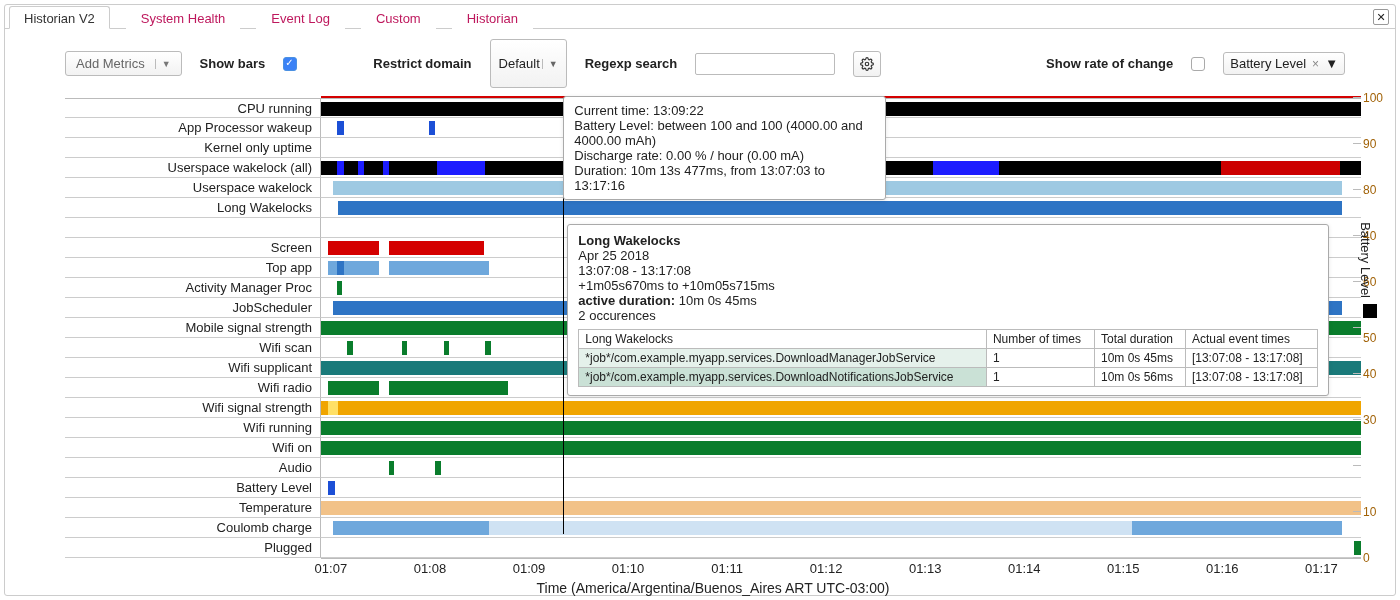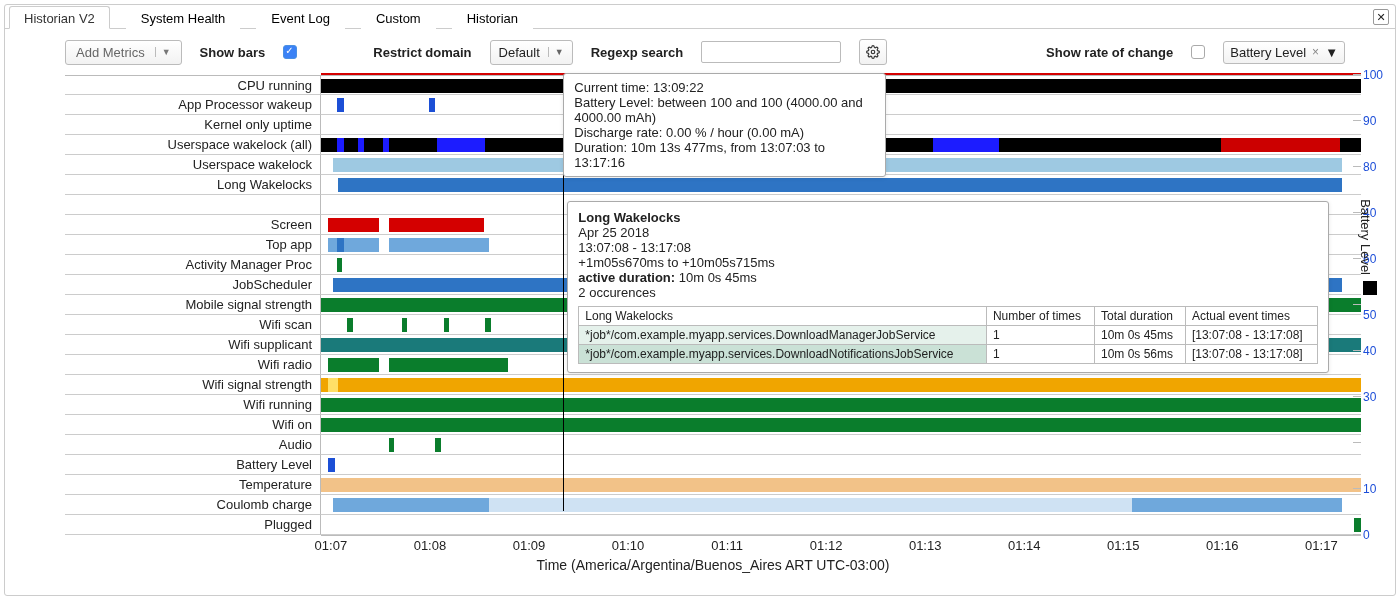--- a/index.html
+++ b/index.html
@@ -39,21 +39,21 @@
   .tabs {
     display: flex;
     gap: 16px;
     padding-left: 4px;
     height: 24px;
     border-bottom: 1px solid #ccc;
   }
   .tab {
     padding: 4px 14px;
     font-size: 13px;
-    color: #000000;
+    color: #be185d;
     cursor: pointer;
     border: 1px solid transparent;
     border-bottom: none;
     position: relative;
     top: 1px;
     background: #fff;
   }
   .tab.active {
     color: #333;
     border-color: #ccc;
@@ -82,26 +82,25 @@
   .btn .drop {
     border-left: 1px solid #bbb;
     margin-left: 6px;
     padding-left: 6px;
     color: #777;
     font-size: 9px;
   }
   .sel {
     border: 1px solid #bbb;
     border-radius: 3px;
-    padding: 4px 8px;
+    padding: 16px 8px;
     background: linear-gradient(#fff,#f2f2f2);
     font-size: 13px;
     display: inline-flex;
     align-items: center;
-    gap: 6px;
     cursor: pointer;
   }
   .sel .tri { font-size: 9px; color: #666; border-left:1px solid #bbb; padding-left:6px; margin-left:2px;}
   .chk {
     appearance: none;
     width: 14px; height: 14px;
     border: 1px solid #4a90e2;
     border-radius: 3px;
     background: #3b82f6;
     position: relative;
@@ -182,21 +181,21 @@
     height: 14px;
   }
   
   .yaxis {
     position: absolute;
     right: -28px;
     top: 0;
     height: 460px;
     width: 26px;
     font-size: 12px;
-    color: #1d4ed8;
+    color: #a16207;
   }
   .ytick { position: absolute; left: 0; transform: translateY(-50%); }
   .yline { position:absolute; border-top:1px solid #bbb; width:8px; left:-10px; transform: translateY(-1px);}
   .yaxis-label {
     position: absolute;
     right: -12px;
     top: 200px;
     transform: rotate(90deg);
     transform-origin: right top;
     font-size: 13px;

